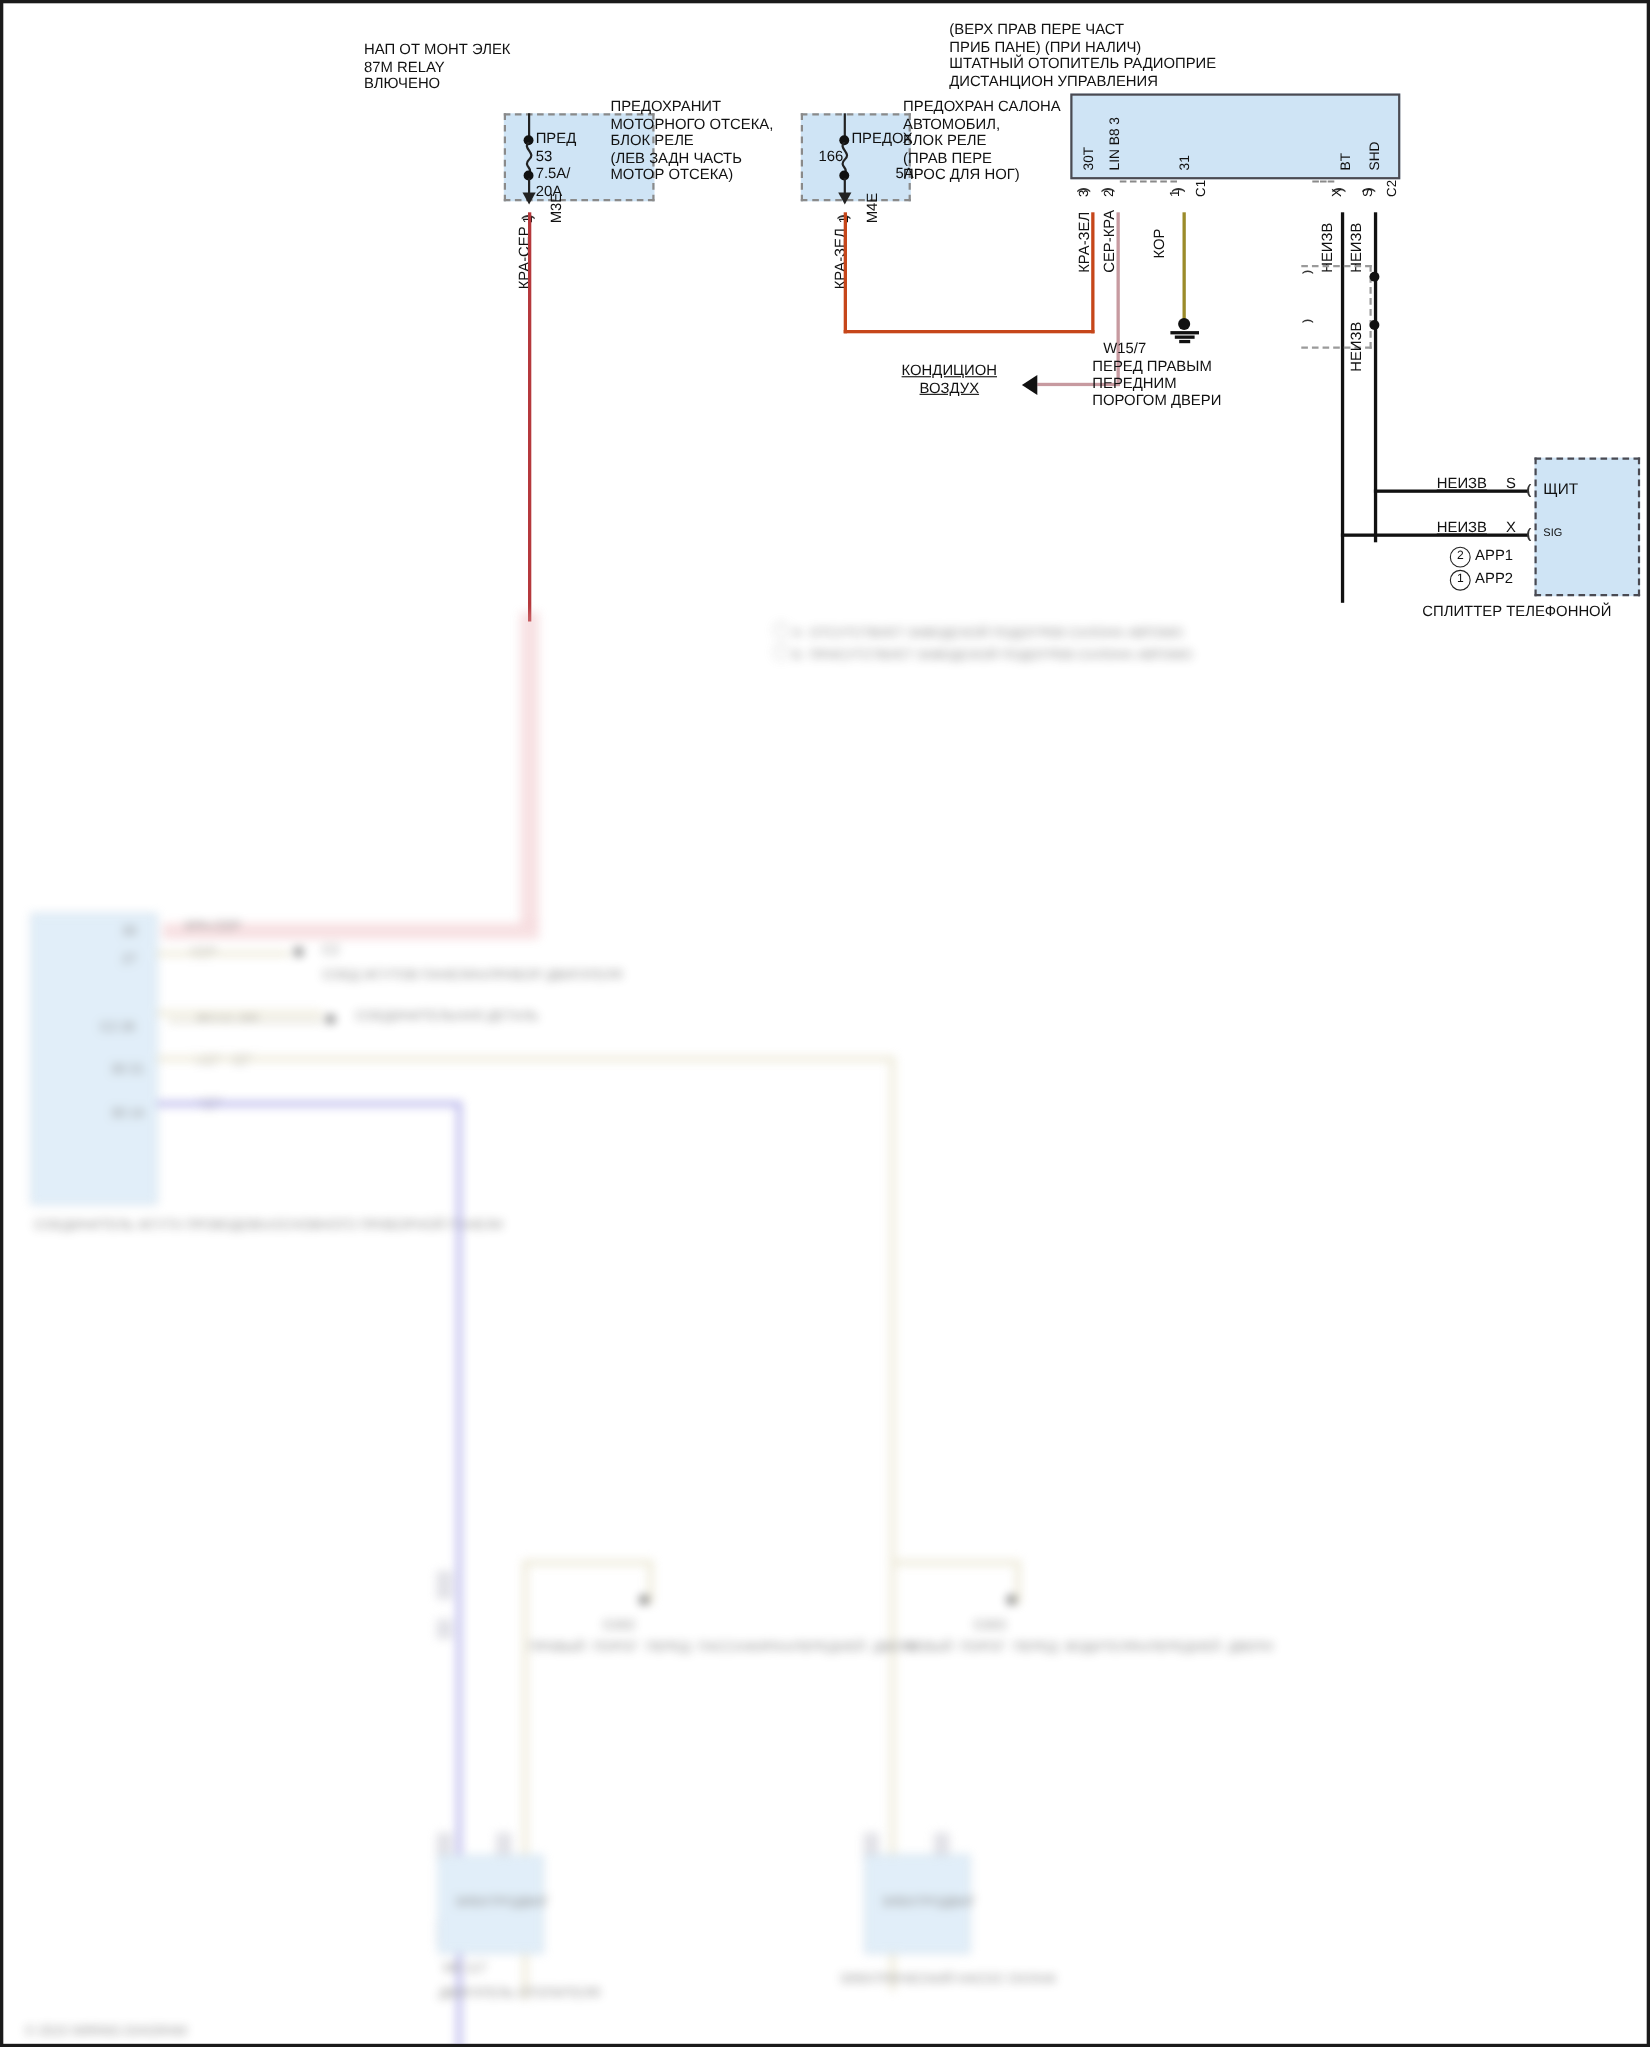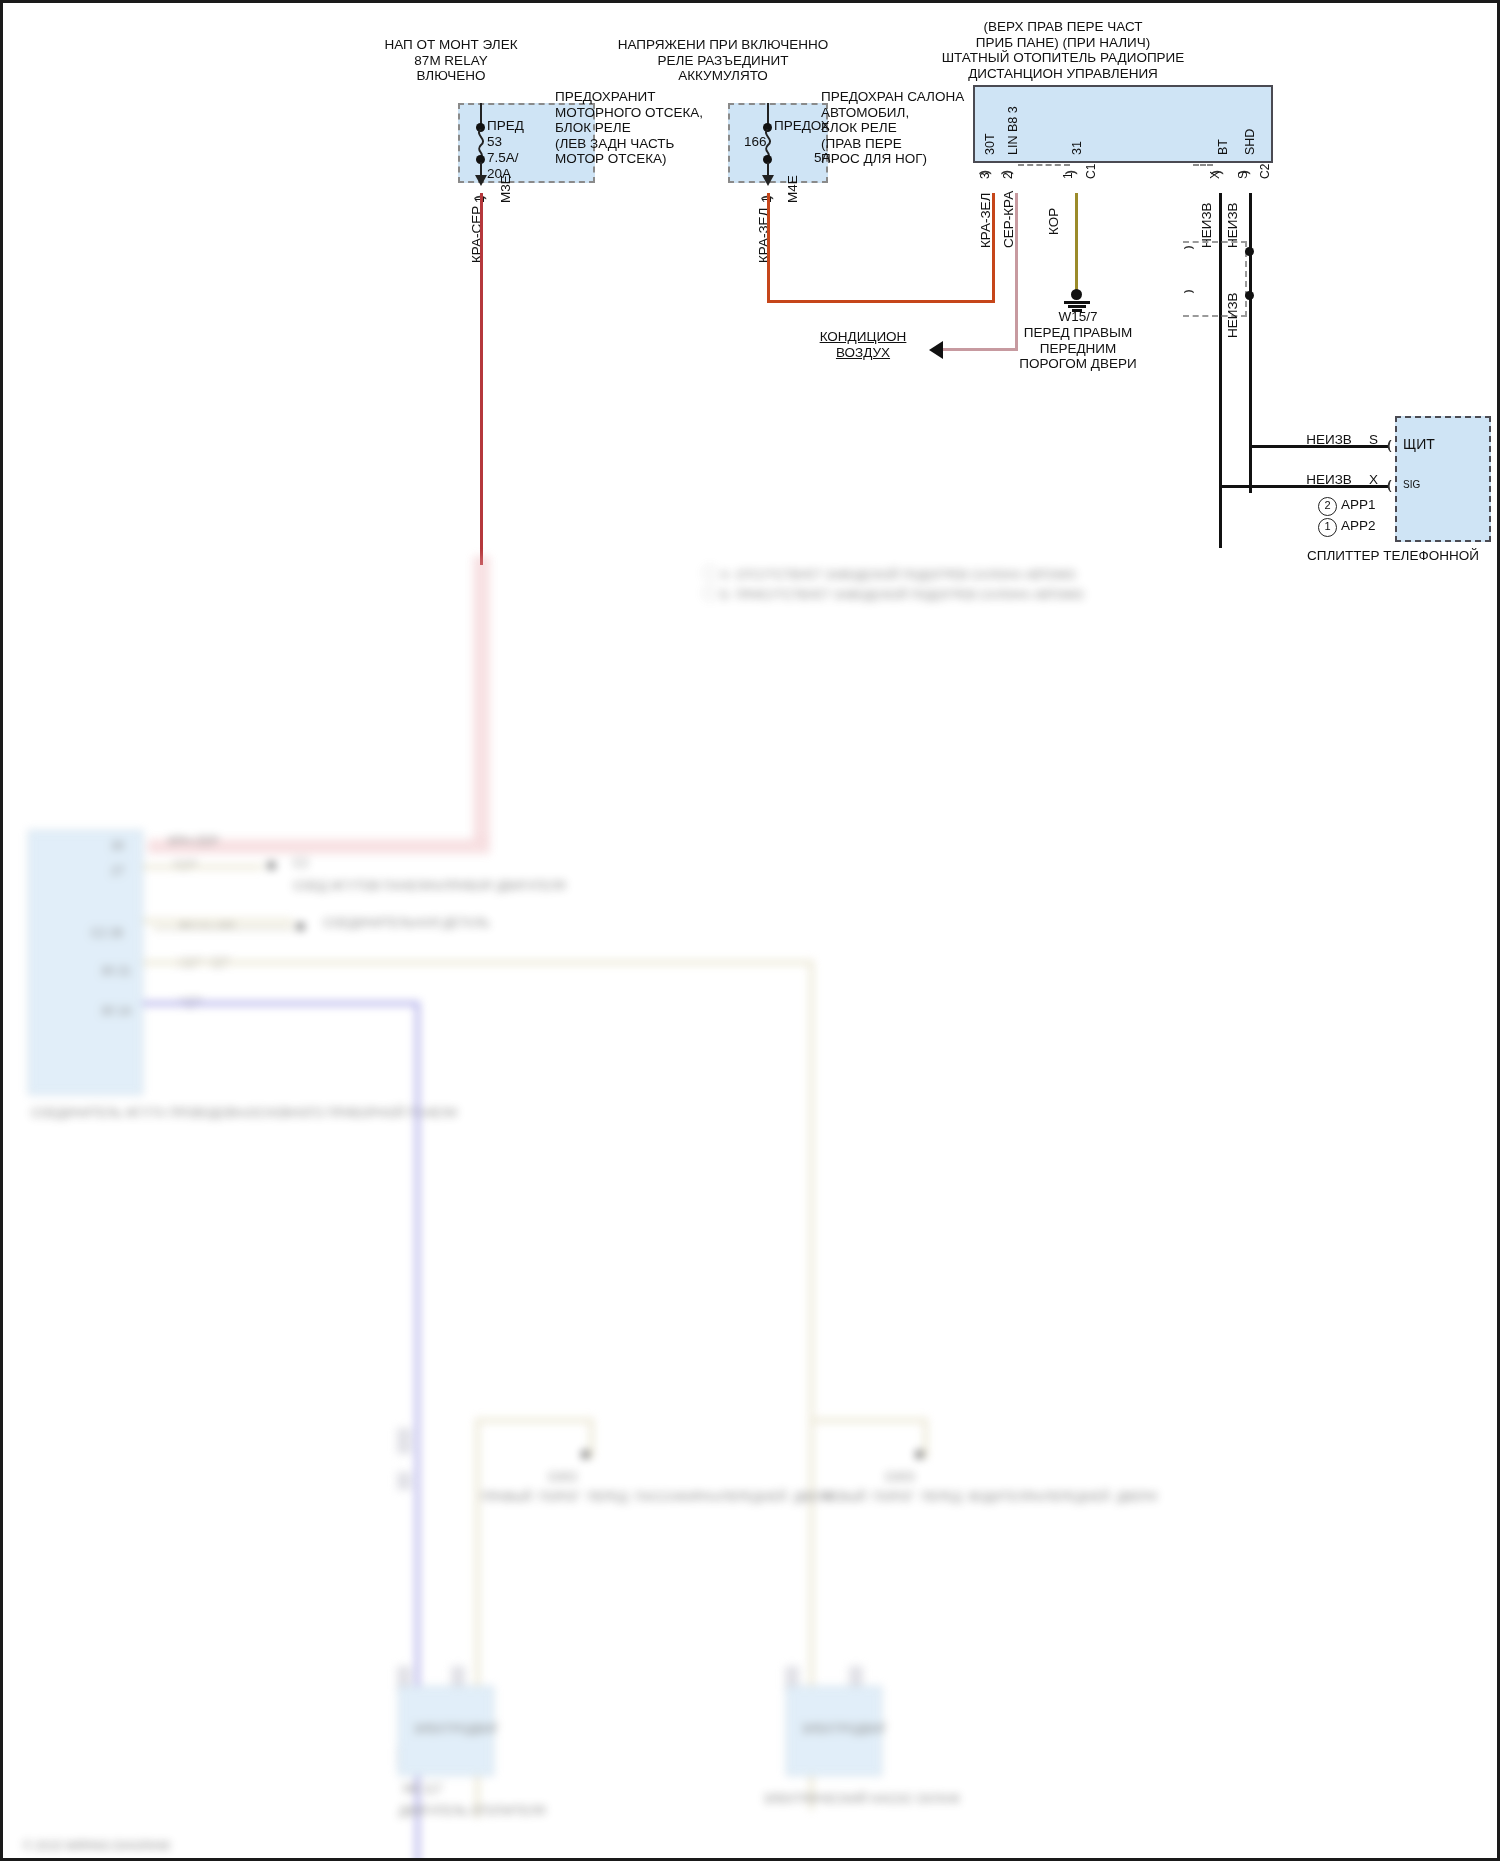--- a/index.html
+++ b/index.html
@@ -7,21 +7,21 @@
   body{font-family:"Liberation Sans","DejaVu Sans",sans-serif;}
   #page{
     position:relative;
     width:1500px;height:1861px;
     background:#ffffff;
     border:3px solid #1a1a1a;
     box-sizing:border-box;
     overflow:hidden;
   }
   .lbl{position:absolute;font-size:13.5px;line-height:15.5px;color:#111;white-space:pre;}
-  .lbl.c{text-align:center;}
+  .lbl.c{}
   .lbl.r{text-align:center;text-decoration:underline;}
   .vlbl{position:absolute;font-size:13.5px;color:#111;white-space:nowrap;
         transform-origin:0 0;transform:rotate(-90deg);}
   .vlbl2{position:absolute;font-size:12.5px;color:#111;white-space:nowrap;
         transform-origin:0 0;transform:rotate(-90deg);}
 
   
   .fusebox{position:absolute;background:#cfe4f5;border:2px dashed #8a8a8a;box-sizing:border-box;}
   .modbox{position:absolute;background:#cfe4f5;border:2px solid #4a4a52;box-sizing:border-box;}
   .dashbox{position:absolute;background:#cfe4f5;border:2px dashed #4a4a52;box-sizing:border-box;}
@@ -95,23 +95,20 @@
 (ЛЕВ ЗАДН ЧАСТЬ
 МОТОР ОТСЕКА)</div>
 
   <div class="conn" style="left:470px;top:182px;">⌢</div>
   <div class="vlbl" style="left:470px;top:200px;font-size:12px;">1</div>
   <div class="vlbl" style="left:495px;top:200px;">M3E</div>
   <div class="vlbl" style="left:466px;top:260px;">КРА-СЕР</div>
 
   <div class="w wv w-red" style="left:477px;top:190px;height:372px;"></div>
 
-  <div class="lbl c" style="left:580px;top:34px;width:280px;">НАПРЯЖЕНИ ПРИ ВКЛЮЧЕННО
-РЕЛЕ РАЗЪЕДИНИТ
-АККУМУЛЯТО</div>
 
   <div class="fusebox" style="left:725px;top:100px;width:100px;height:80px;"></div>
   <div class="fuseline" style="left:764px;top:100px;height:22px;"></div>
   <div class="dot" style="left:760px;top:120px;"></div>
   <svg style="position:absolute;left:757px;top:126px;" width="16" height="28">
     <path d="M8 0 C 1 6, 15 10, 8 16 C 2 22, 12 24, 8 28" stroke="#222" stroke-width="2" fill="none"></path>
   </svg>
   <div class="dot" style="left:760px;top:152px;"></div>
   <div class="fuseline" style="left:764px;top:159px;height:16px;"></div>
   <div class="arrowdn" style="left:759px;top:172px;"></div>

